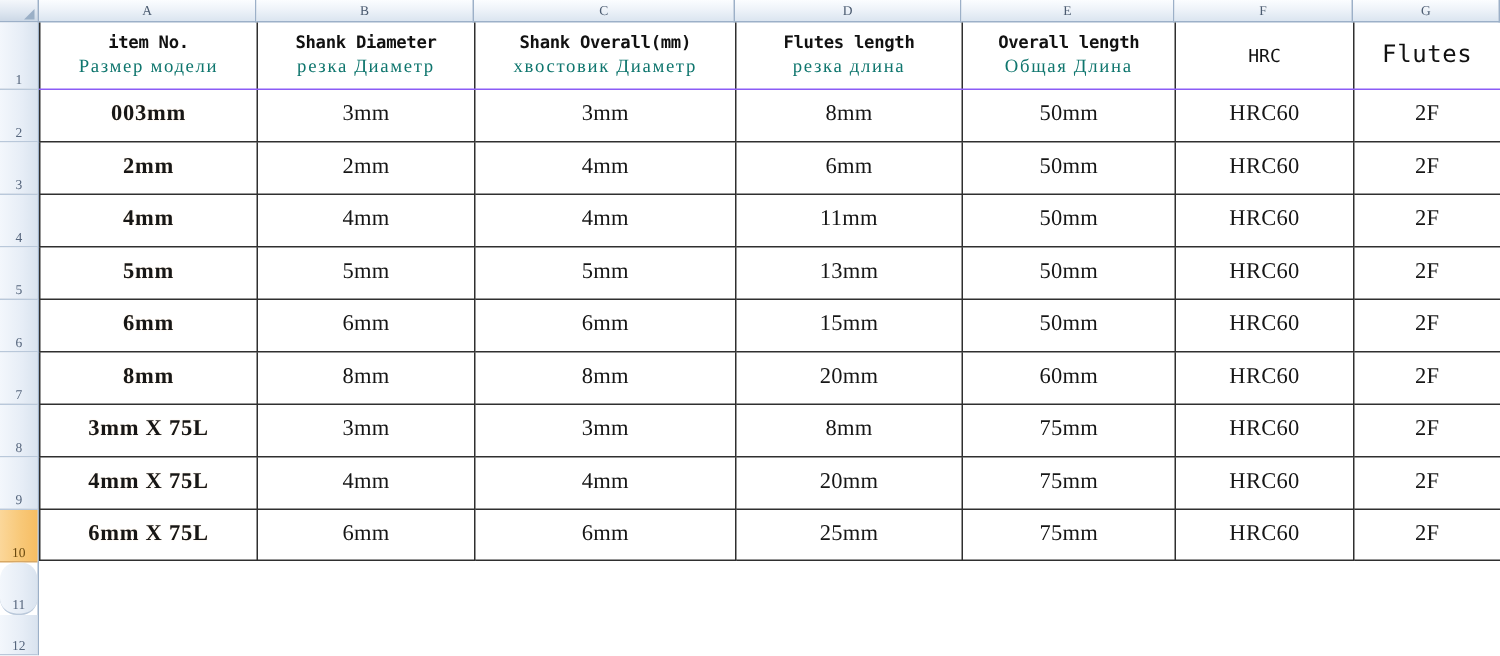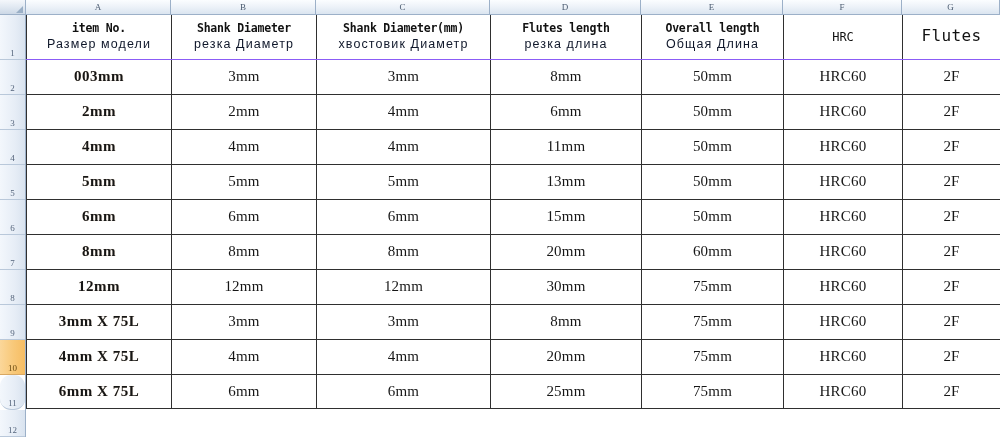--- a/index.html
+++ b/index.html
@@ -133,23 +133,23 @@
   .hdr-en {
     display: block;
     font-family: "DejaVu Sans Mono", "Liberation Mono", monospace;
     font-size: 11.5px;
     font-weight: bold;
     color: #111111;
     letter-spacing: -0.2px;
   }
   .hdr-ru {
     display: block;
-    font-family: Liberation Sans, sans-serif;
+    font-family: Liberation Serif, serif;
     font-size: 12.5px;
-    color: #0f172a;
+    color: #0f766e;
     letter-spacing: 1.1px;
     margin-top: 1px;
   }
   .hdr-plain {
     display: block;
     font-family: "DejaVu Sans Mono", "Liberation Mono", monospace;
     font-size: 15px;
     font-weight: bold;
     color: #111111;
   }
@@ -254,21 +254,21 @@
           <tr class="hdr" style="height: 44px;">
             <td>
               <span class="hdr-en">item No.</span>
               <span class="hdr-ru">Размер модели</span>
             </td>
             <td>
               <span class="hdr-en">Shank Diameter</span>
               <span class="hdr-ru">резка Диаметр</span>
             </td>
             <td>
-              <span class="hdr-en">Shank Diameter(mm)</span>
+              <span class="hdr-en">Shank Overall(mm)</span>
               <span class="hdr-ru">хвостовик Диаметр</span>
             </td>
             <td>
               <span class="hdr-en">Flutes length</span>
               <span class="hdr-ru">резка длина</span>
             </td>
             <td>
               <span class="hdr-en">Overall length</span>
               <span class="hdr-ru">Общая Длина</span>
             </td>
@@ -326,29 +326,20 @@
           </tr>
           <tr style="height: 35px;">
             <td class="cell-a"><span class="a-txt">8mm</span></td>
             <td class="num">8mm</td>
             <td class="num">8mm</td>
             <td class="num">20mm</td>
             <td class="num">60mm</td>
             <td class="num">HRC60</td>
             <td class="num">2F</td>
           </tr>
-          <tr style="height: 35px;">
-            <td class="cell-a"><span class="a-txt">12mm</span></td>
-            <td class="num">12mm</td>
-            <td class="num">12mm</td>
-            <td class="num">30mm</td>
-            <td class="num">75mm</td>
-            <td class="num">HRC60</td>
-            <td class="num">2F</td>
-          </tr>
           <tr class="soft" style="height: 35px;">
             <td class="cell-a"><span class="a-txt">3mm X 75L</span></td>
             <td class="num">3mm</td>
             <td class="num">3mm</td>
             <td class="num">8mm</td>
             <td class="num">75mm</td>
             <td class="num">HRC60</td>
             <td class="num">2F</td>
           </tr>
           <tr class="soft" style="height: 35px;">

